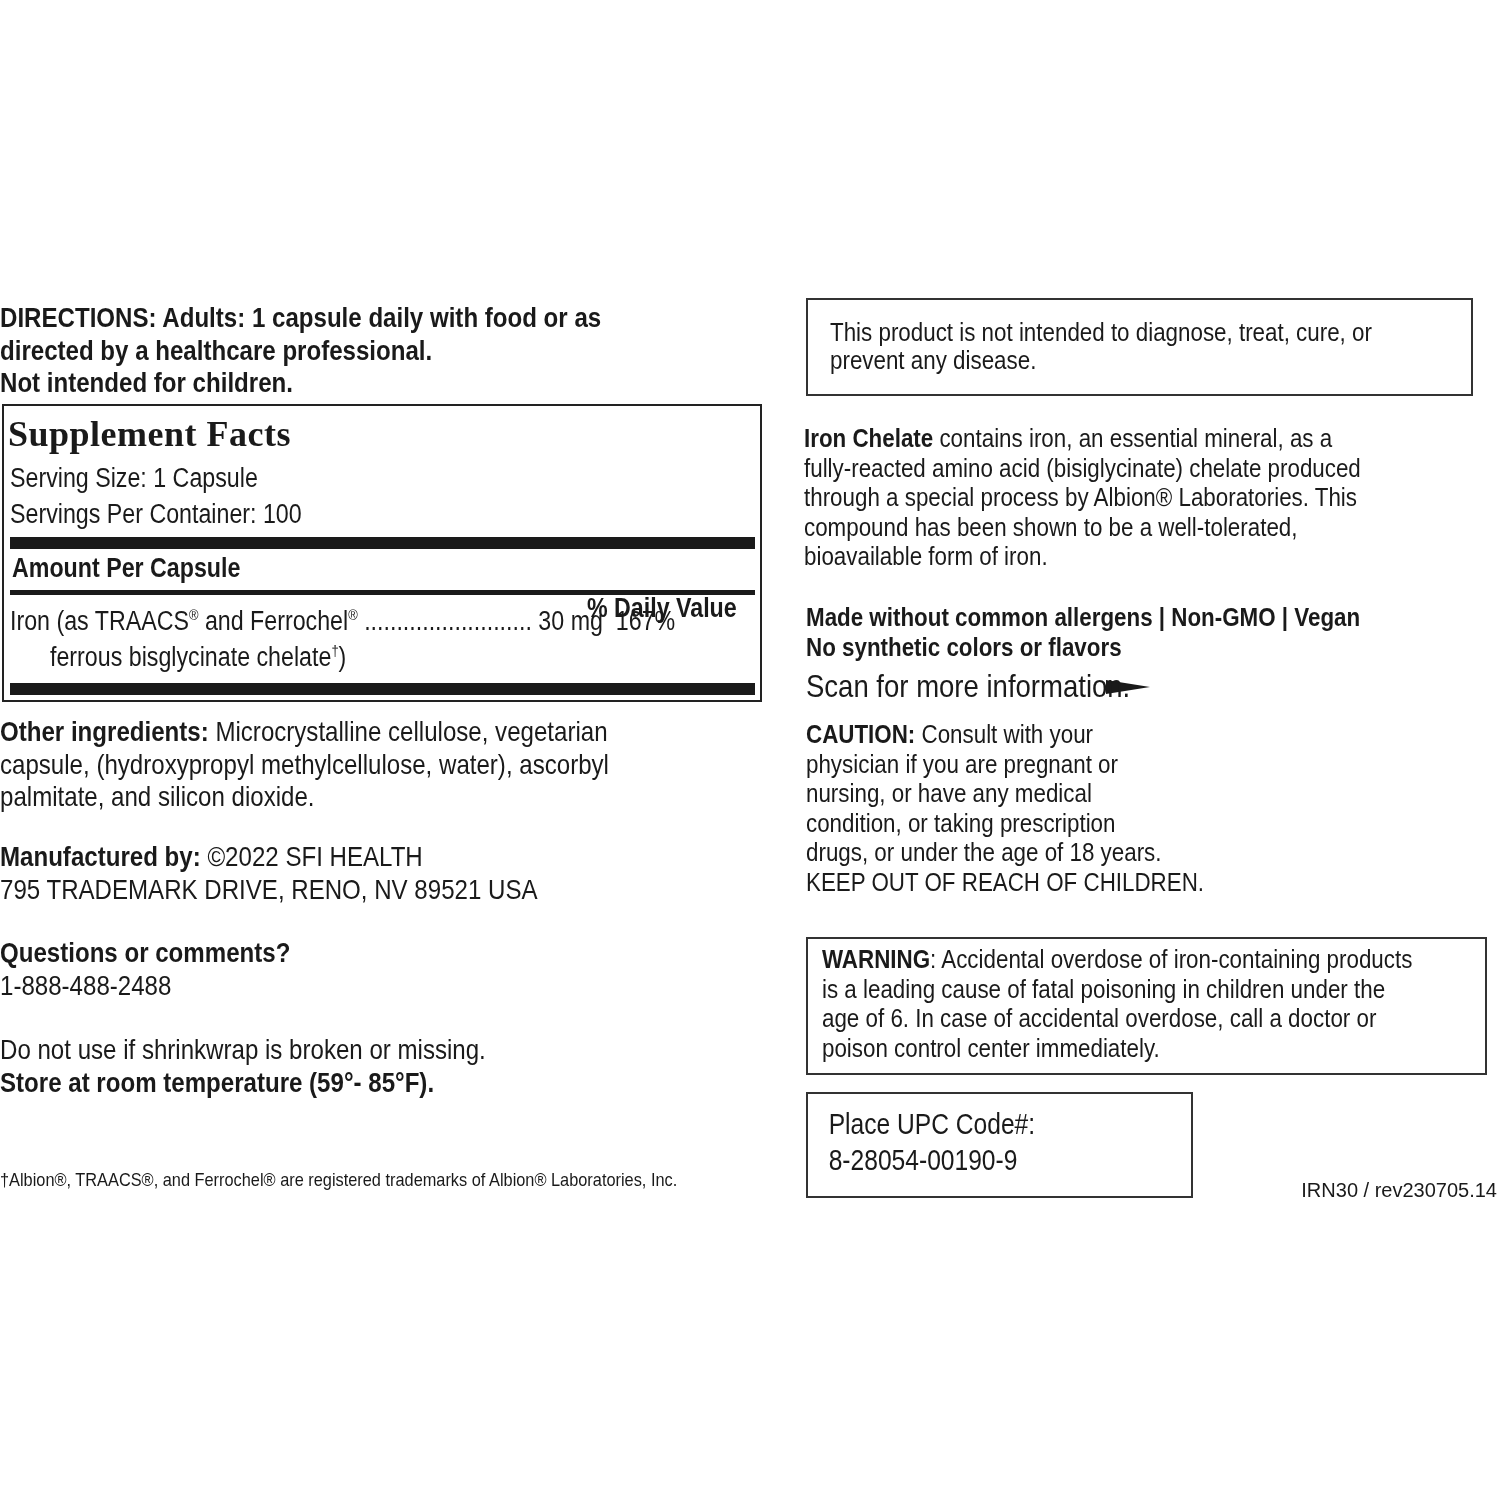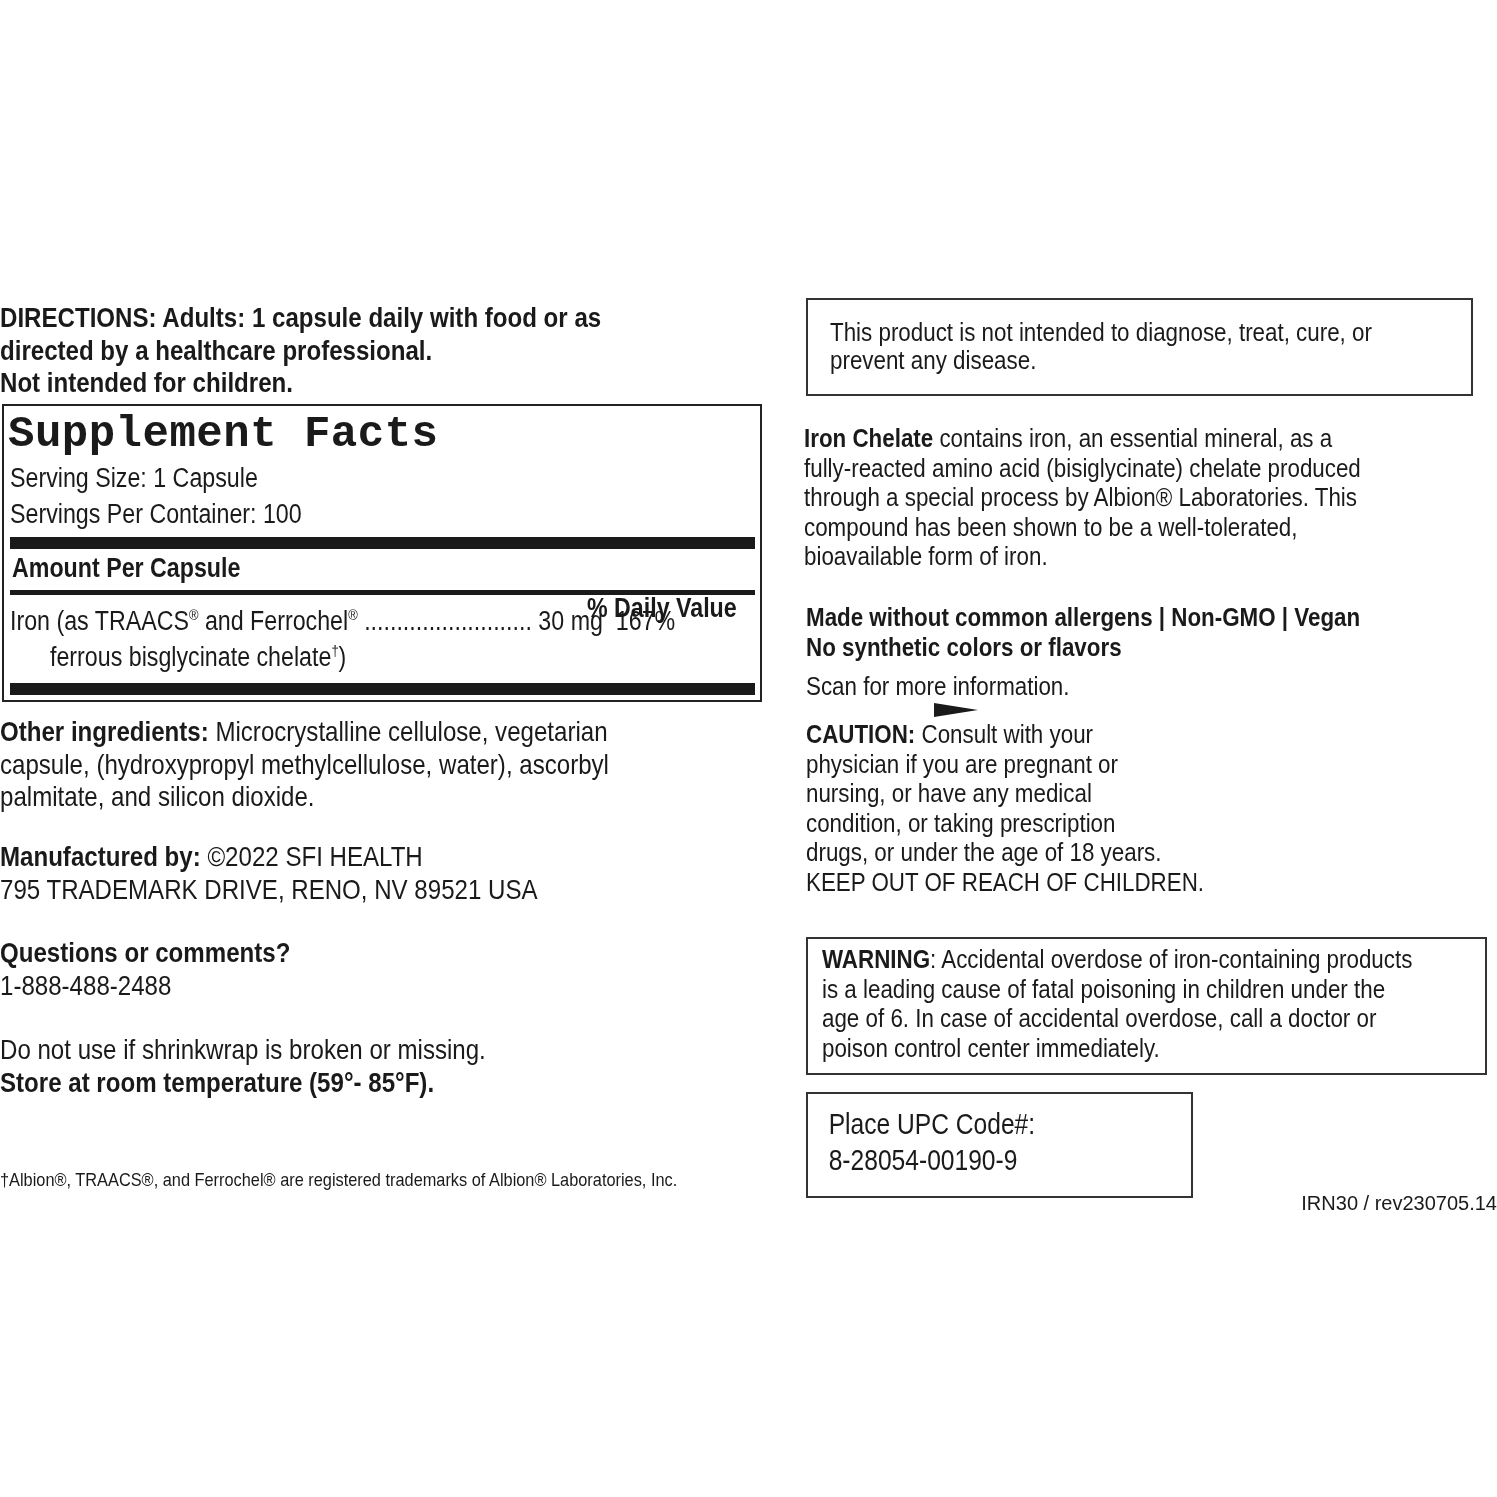--- a/index.html
+++ b/index.html
@@ -7,21 +7,21 @@
          font-family:"Liberation Sans", sans-serif; }
   .abs { position:absolute; }
   .b { font-weight:bold; }
   .narrow { transform:scaleX(0.86); transform-origin:left top; white-space:nowrap; }
 
   
   #directions { left:0; top:302px; font-size:28px; line-height:32.5px; font-weight:bold; }
 
   
   #sf-box { left:2px; top:404px; width:760px; height:298px; border:2px solid #222; box-sizing:border-box; }
-  #sf-title { left:8px; top:408px; font-family:Liberation Mono, monospace; font-weight:bold; font-size:44px; line-height:52px; letter-spacing:0.5px; }
+  #sf-title { left:8px; top:408px; font-family:Liberation Serif, serif; font-weight:bold; font-size:36px; line-height:52px; letter-spacing:0.5px; }
   #sf-serving { left:10px; top:460px; font-size:27px; line-height:36px; }
   .sf-bar { left:10px; width:745px; background:#1a1a1a; }
   #sf-bar1 { top:537px; height:12px; }
   #sf-bar2 { top:590px; height:5px; }
   #sf-bar3 { top:683px; height:12px; }
   #sf-header-left { left:12px; top:553px; font-size:27px; font-weight:bold; }
   #sf-row2 { left:50px; top:642px; font-size:27px; }
   sup { font-size:15px; vertical-align:10px; }
 
   
@@ -29,28 +29,28 @@
   #mfg { left:0; top:841px; font-size:28px; line-height:32.5px; }
   #questions { left:0; top:937px; font-size:28px; line-height:32.5px; }
   #storage { left:0; top:1034px; font-size:28px; line-height:32.5px; }
   #trademark { left:0; top:1168px; font-size:19px; line-height:24px; }
 
   
   #disclaimer-box { left:806px; top:298px; width:667px; height:98px; border:2px solid #333; box-sizing:border-box; }
   #disclaimer { left:830px; top:318px; font-size:26px; line-height:28px; }
   #description { left:804px; top:424px; font-size:26px; line-height:29.5px; }
   #claims { left:806px; top:602px; font-size:26px; line-height:30px; font-weight:bold; }
-  #scan { left:806px; top:671px; font-size:26px; line-height:30px; display:flex; align-items:center;flex-direction:column; }
+  #scan { left:806px; top:671px; font-size:32px; line-height:30px; display:flex; align-items:center; }
   #scan-arrow { width:0; height:0; border-top:7px solid transparent; border-bottom:7px solid transparent; border-left:44px solid #1a1a1a; margin-left:30px; margin-top:2px; }
   #caution { left:806px; top:720px; font-size:26px; line-height:29.5px; }
   #warning-box { left:806px; top:937px; width:681px; height:138px; border:2px solid #333; box-sizing:border-box; }
   #warning { left:822px; top:945px; font-size:26px; line-height:29.5px; }
   #upc-box { left:806px; top:1092px; width:387px; height:106px; border:2px solid #333; box-sizing:border-box; }
   #upc { left:806px; top:1106px; width:387px; text-align:left; font-size:30px; line-height:36px; }
-  #revision { right:0; top:1178px; font-size:20px; line-height:24px;margin-top:13px; }
+  #revision { right:0; top:1178px; font-size:20px; line-height:24px; }
 </style>
 </head>
 <body>
 
 <div id="directions" class="abs narrow">
   <div>DIRECTIONS: Adults: 1 capsule daily with food or as</div>
   <div>directed by a healthcare professional.</div>
   <div>Not intended for children.</div>
 </div>
 

